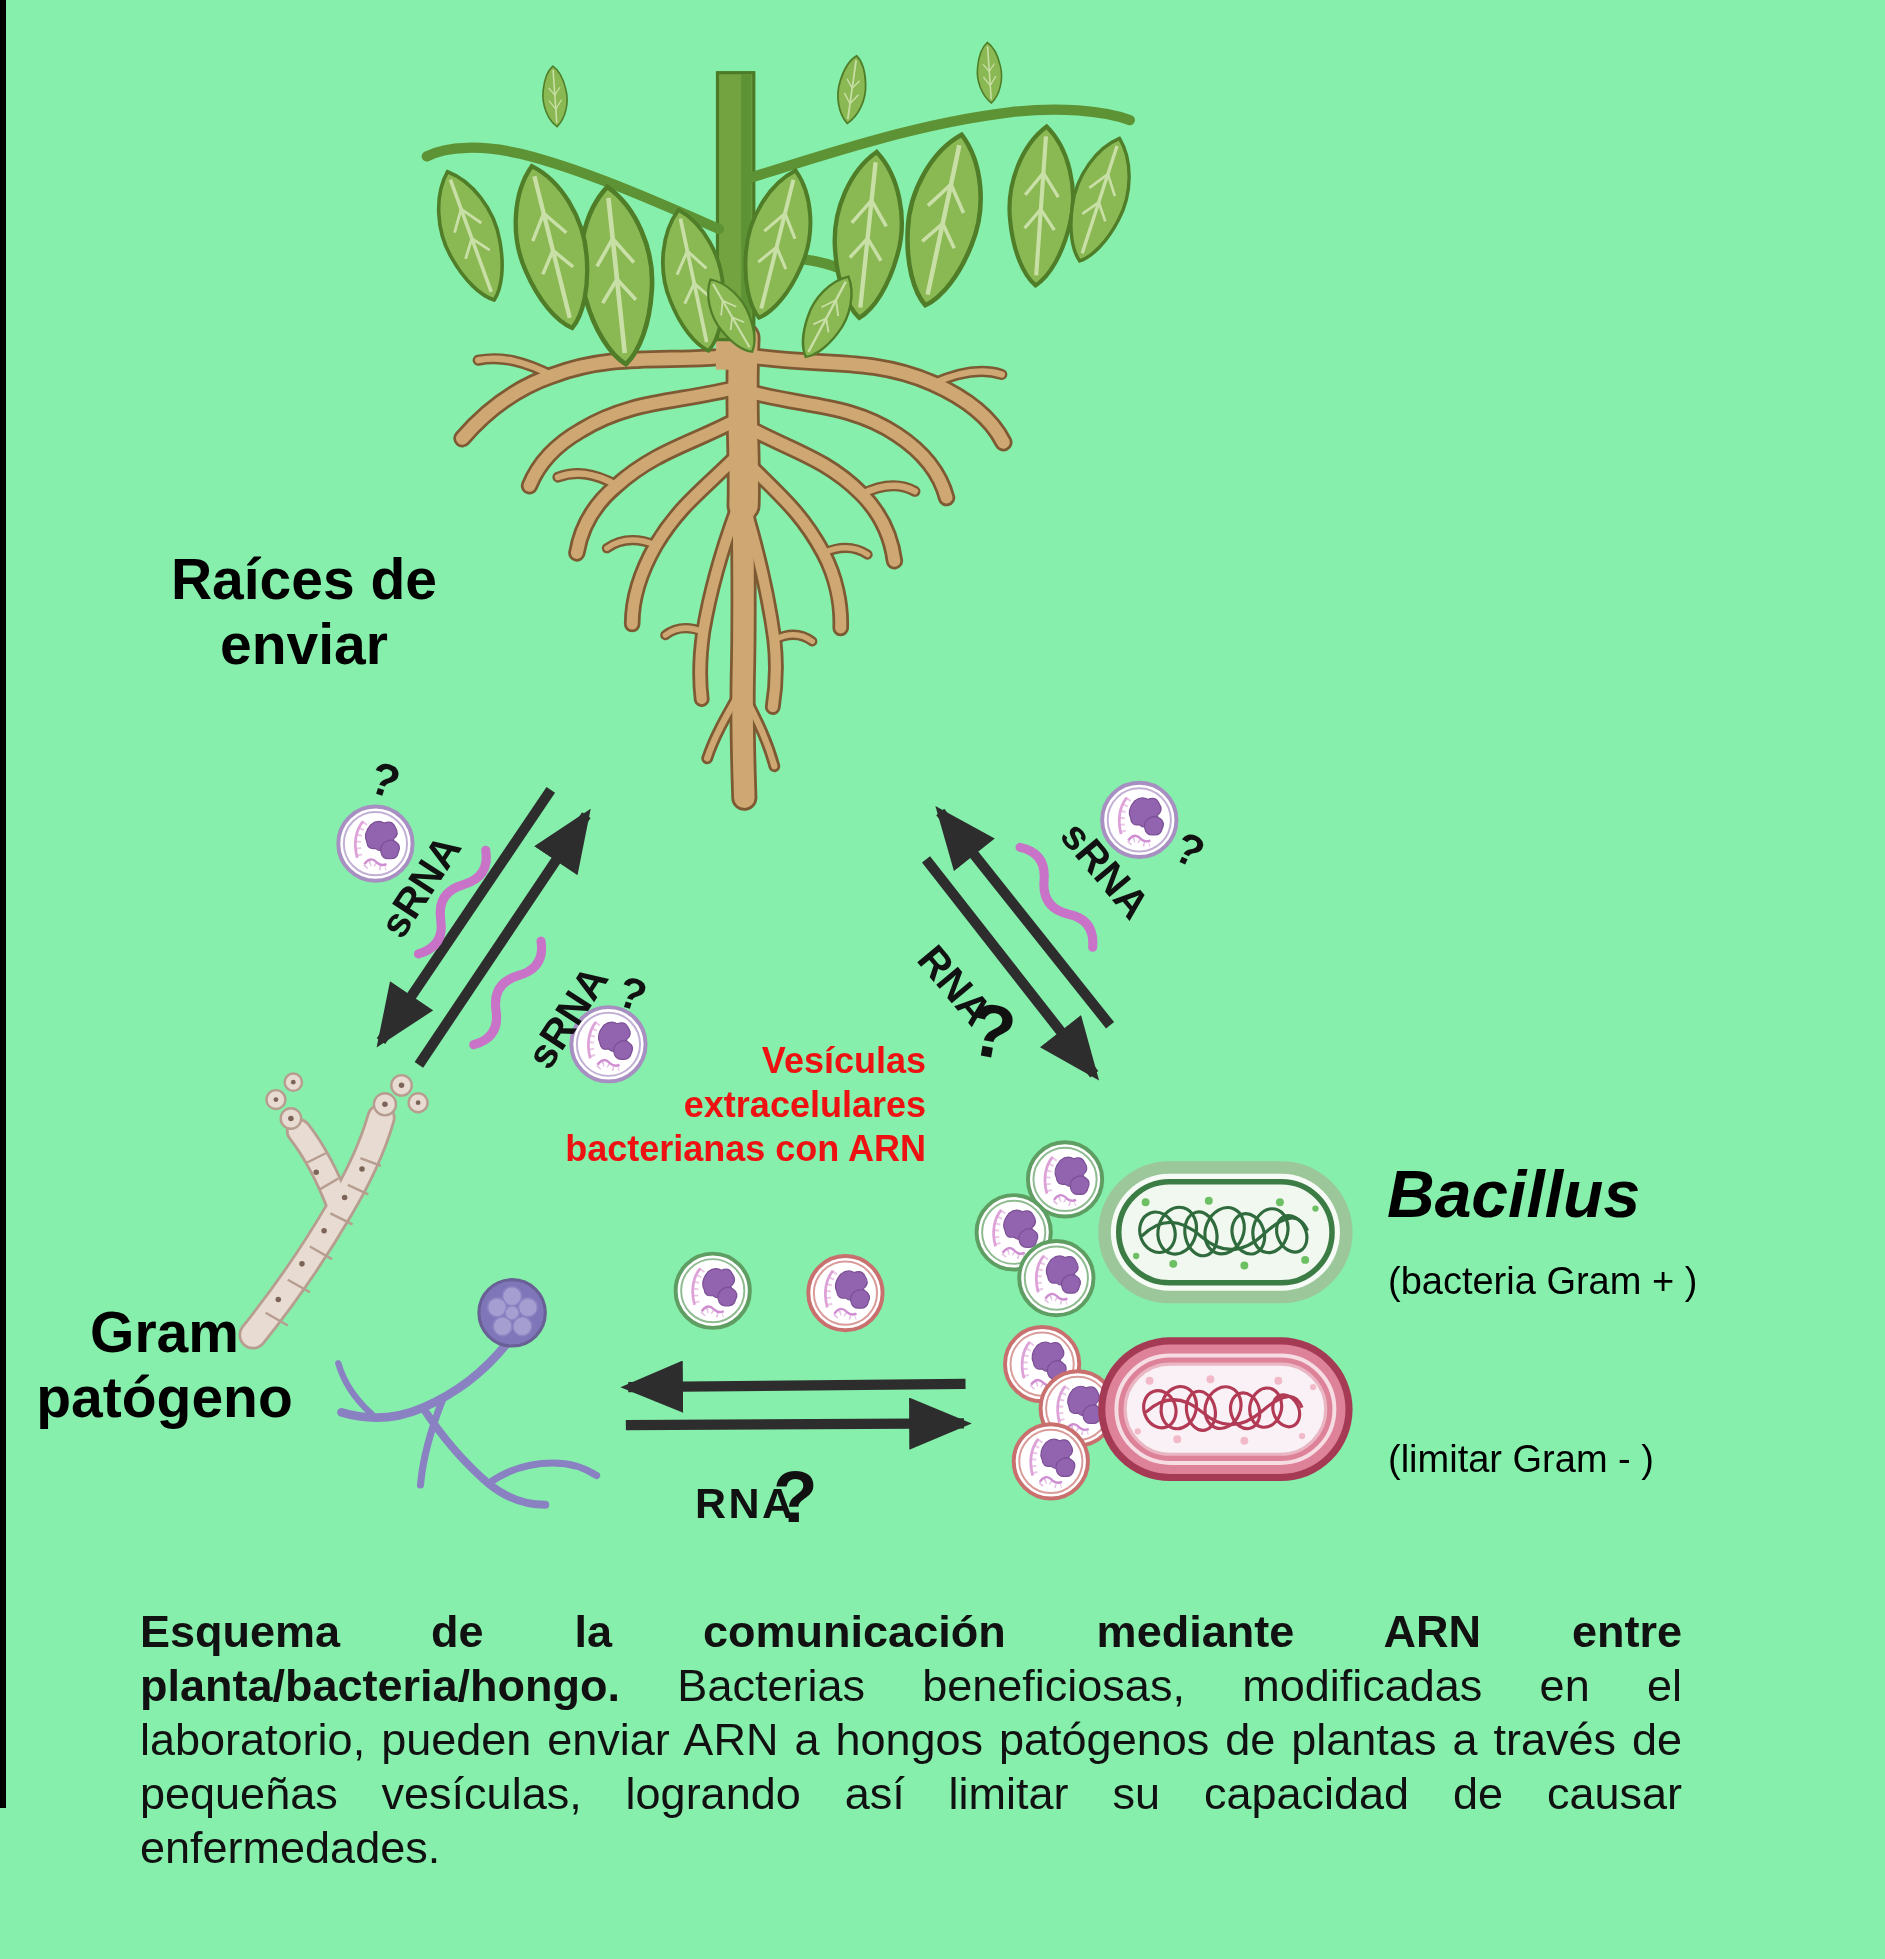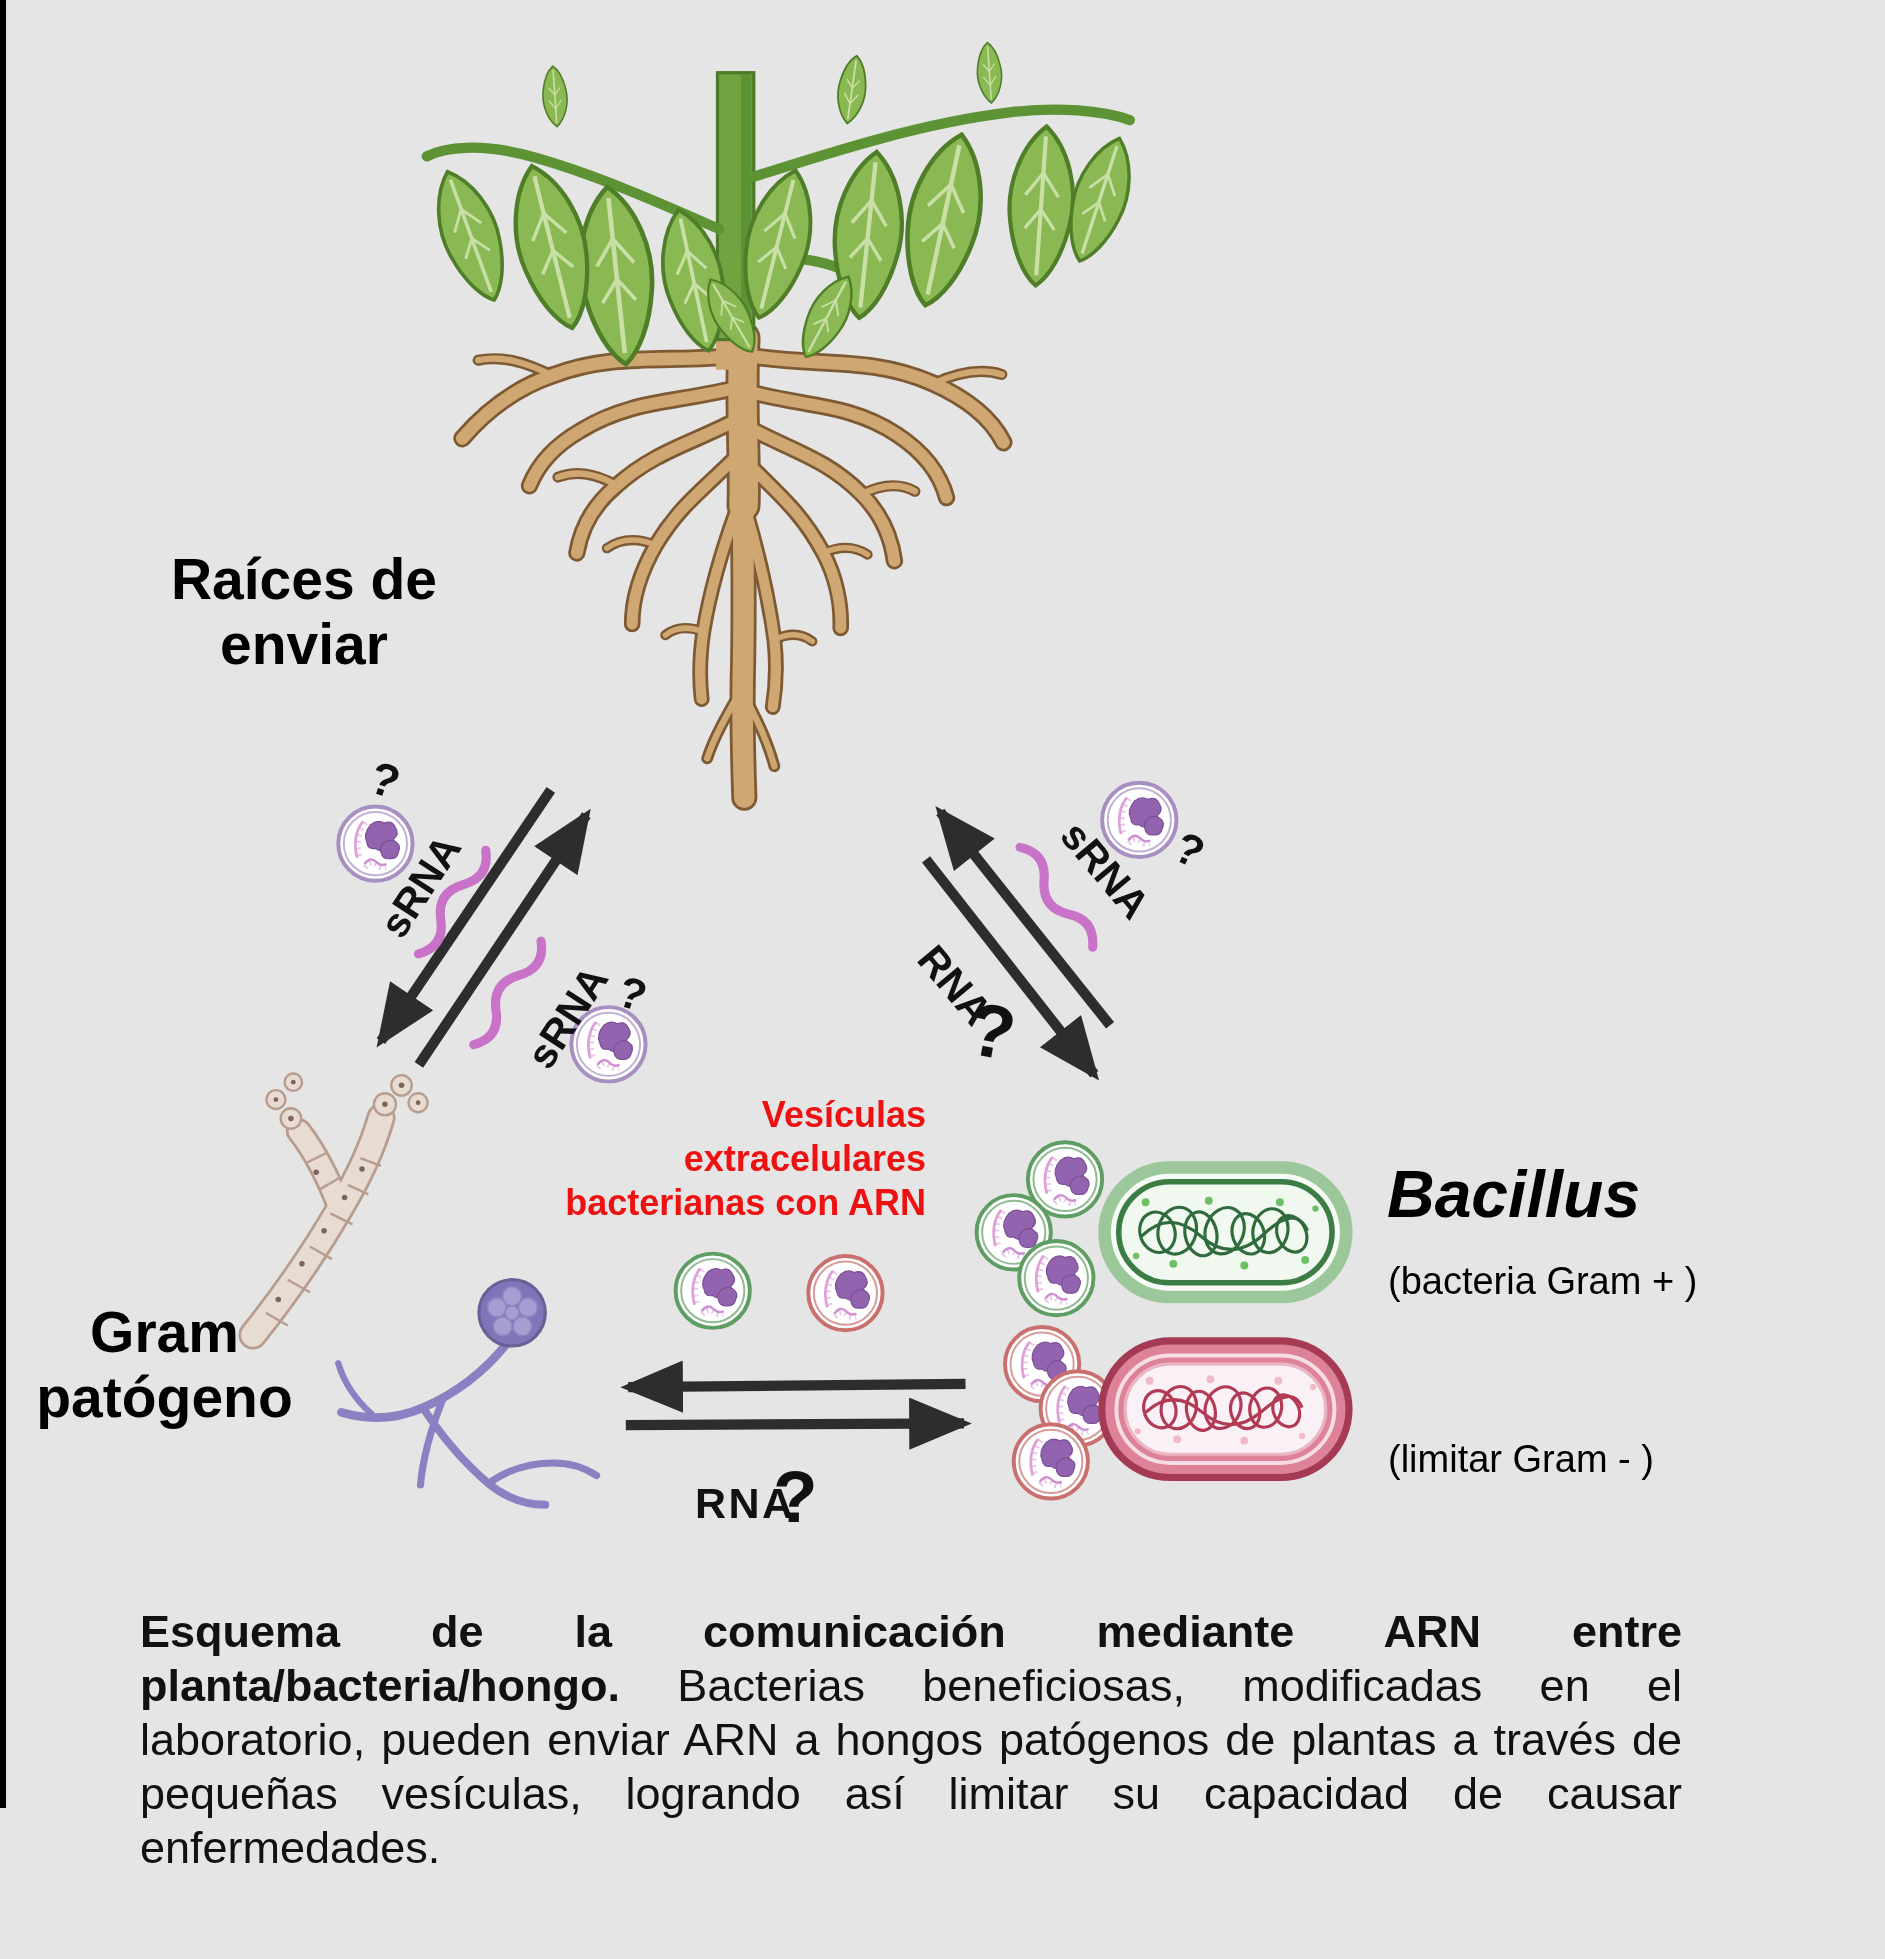--- a/index.html
+++ b/index.html
@@ -1,24 +1,24 @@
 <!DOCTYPE html>
 <html style="font-size:12.6px"><head>
 <meta charset="utf-8">
 <style>
   html,body{margin:0;padding:0;background:#ffffff;}
   body{font-family:"Liberation Sans", sans-serif;}
-  #canvas{position:relative;width:1886px;height:1959px;background:#e5e5e5;overflow:hidden;}
+  #canvas{position:relative;width:1886px;height:1959px;background:#86efac;overflow:hidden;}
   .abs{position:absolute;}
   .border-strip{background:#000;}
   
   .big-label{font-weight:bold;color:#000;text-align:center;line-height:1.14;}
   .roots-label{left:142px;top:547px;width:324px;font-size:57px;}
   .fungus-label{left:28px;top:1300px;width:273px;font-size:57px;}
-  .note-red{right:960px;top:1093px;width:506px;text-align:right;
+  .note-red{right:960px;top:1039px;width:506px;text-align:right;
             font-size:36px;font-weight:bold;color:#ee1111;line-height:1.22;}
   .bact-name{font-size:66px;font-weight:bold;font-style:italic;color:#000;line-height:1.05;}
   .bact-sub{font-size:38px;color:#000;line-height:1.05;}
   .bacillus-name{left:1387px;top:1160px;}
   .bacillus-sub{left:1388px;top:1242px;margin-top:20px;}
   .pseudomonas-name{left:1387px;top:1357px;}
   .pseudomonas-sub{left:1388px;top:1440px;}
   .rot-label{font-size:41px;font-weight:600;color:#111;white-space:nowrap;transform-origin:center center;}
   .q{font-weight:bold;color:#111;transform-origin:center center;line-height:1;}
   .caption{left:125px;top:1590px;width:1542px;font-size:45px;line-height:54px;color:#111;

